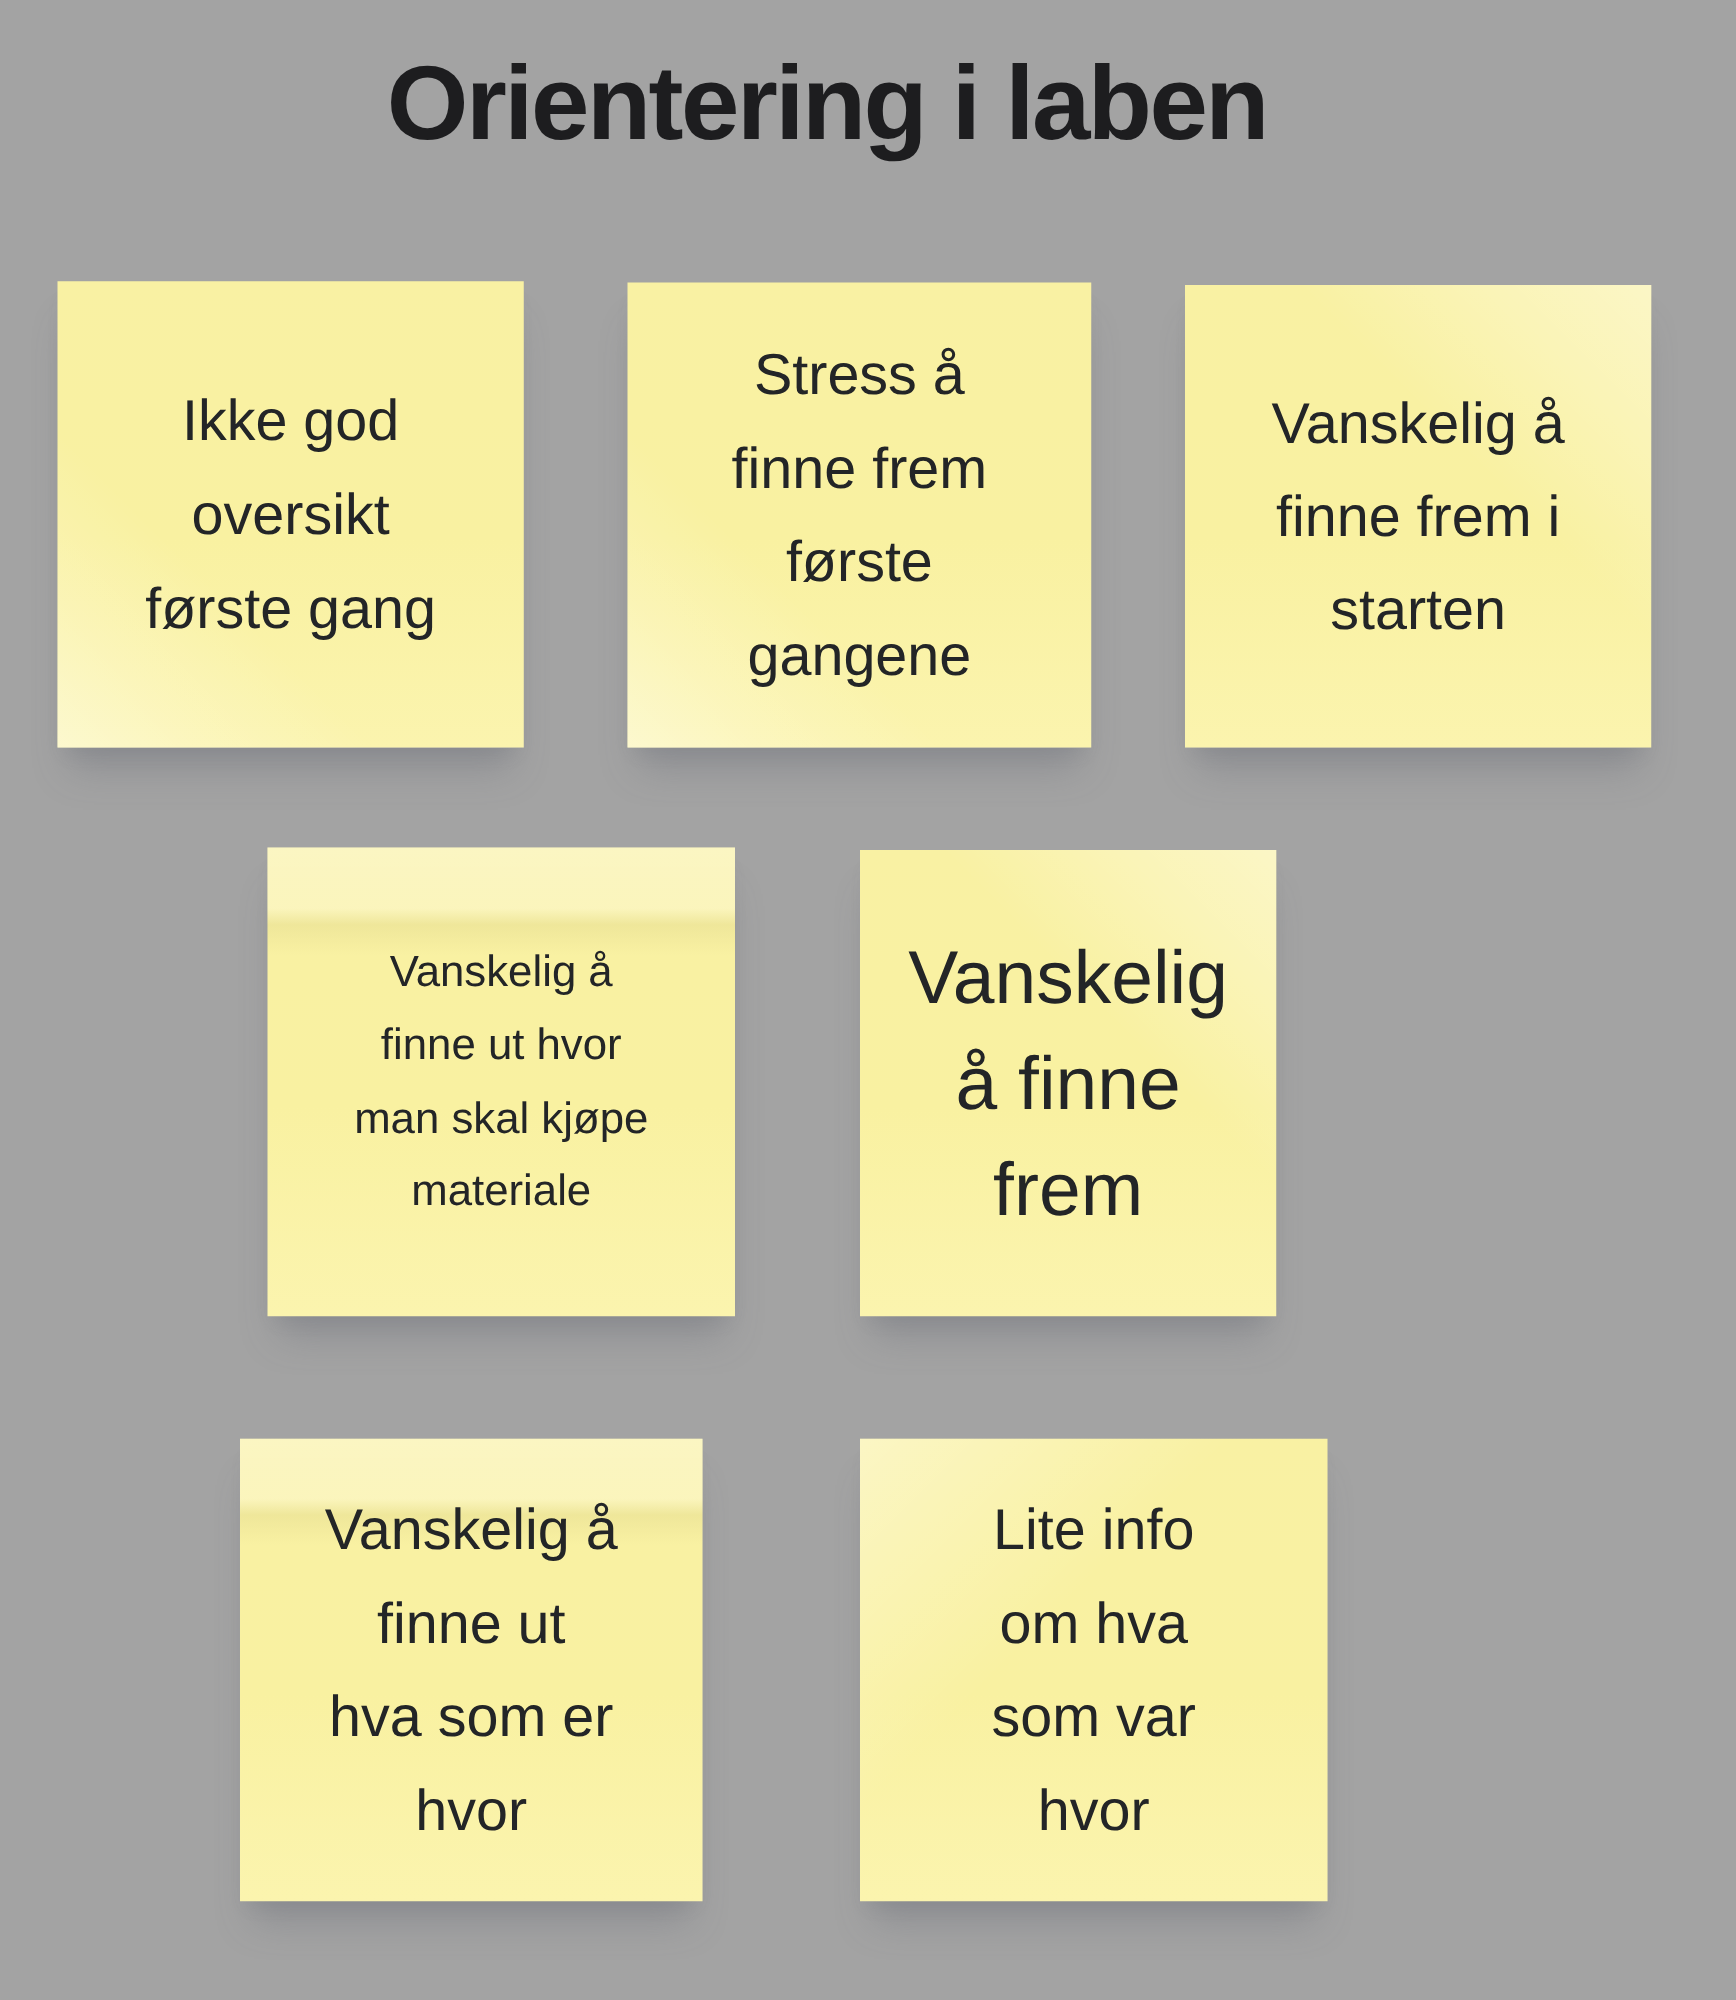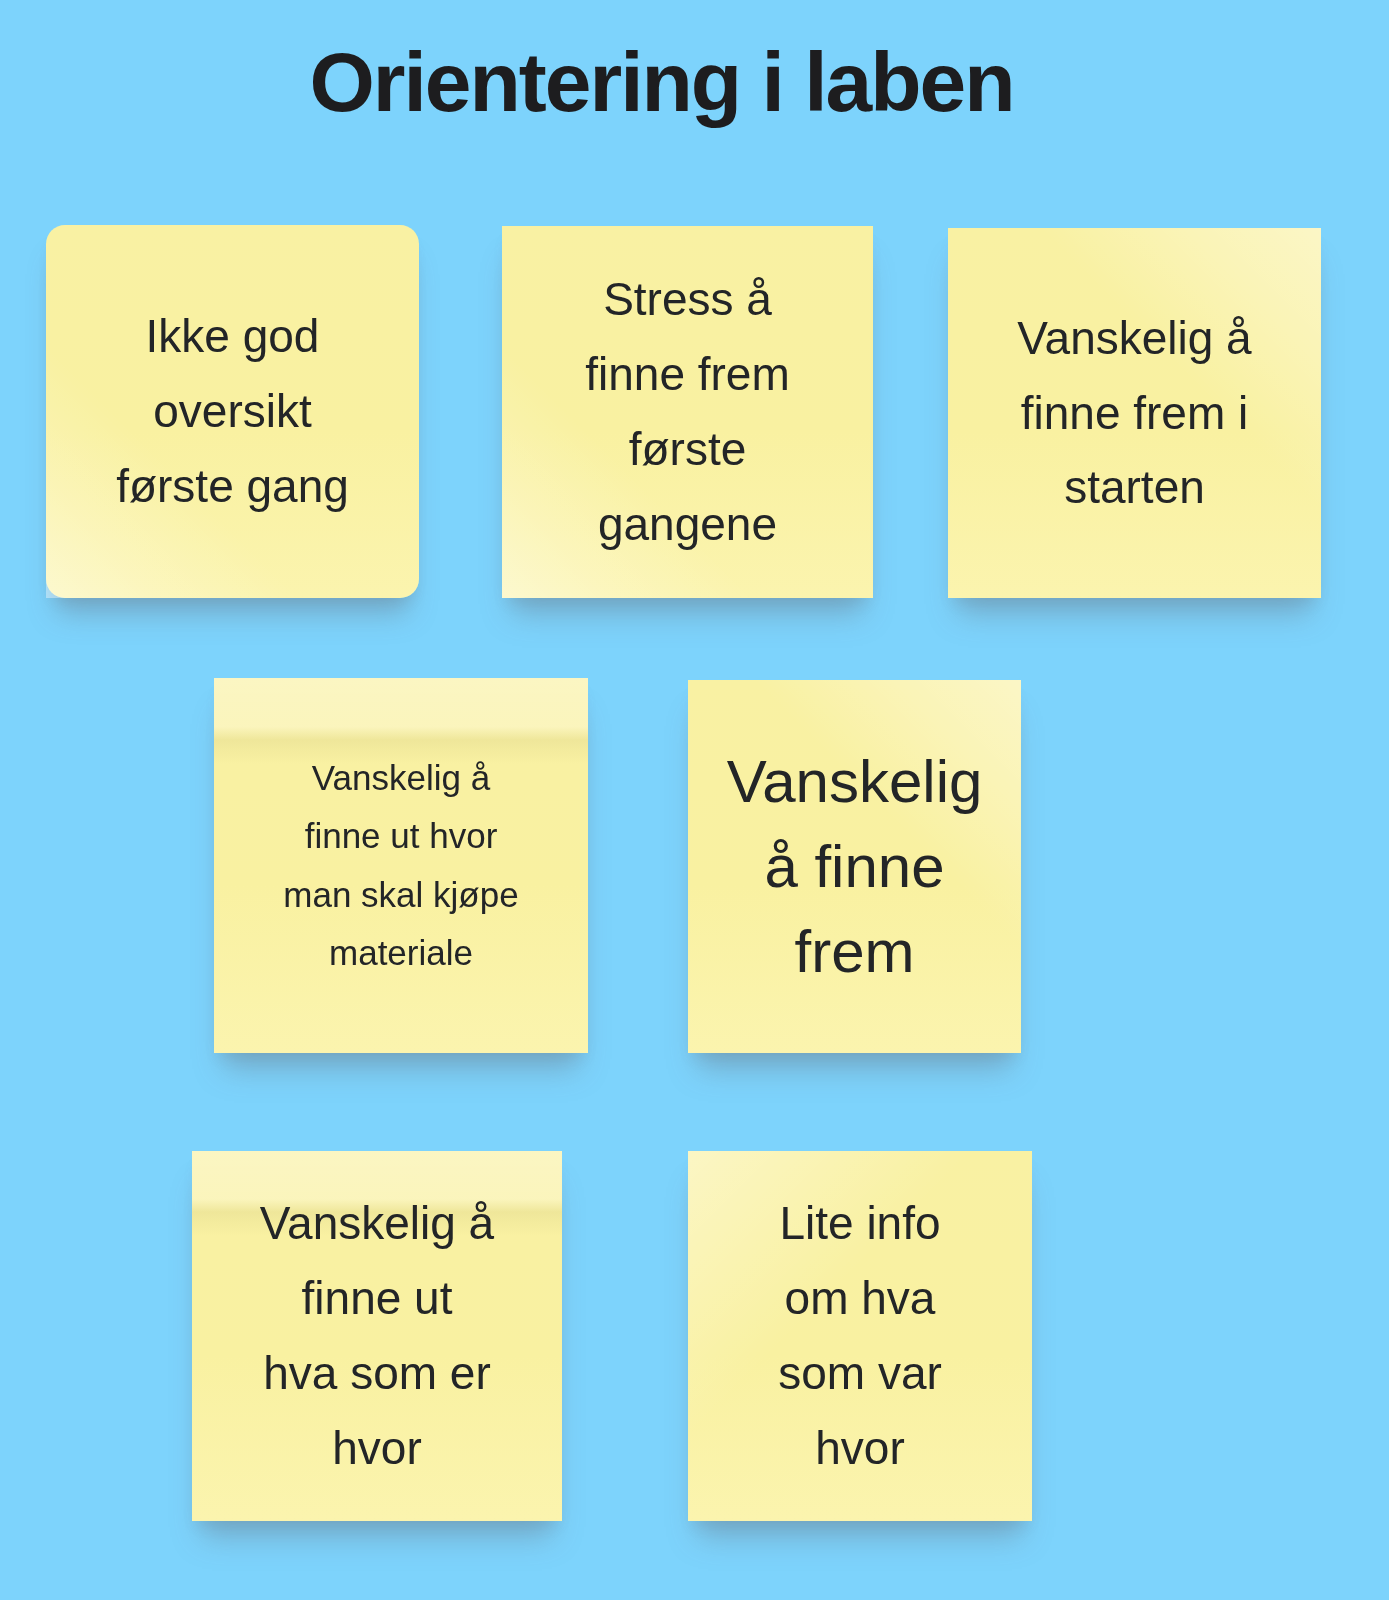--- a/index.html
+++ b/index.html
@@ -4,21 +4,21 @@
 <style>
   html, body {
     margin: 0;
     padding: 0;
     background: #ffffff;
   }
   .board {
     position: relative;
     width: 1389px;
     height: 1600px;
-    background: #7dd3fc;
+    background: #a3a3a3;
     overflow: hidden;
     font-family: "Liberation Sans", "DejaVu Sans", sans-serif;
   }
   .title {
     position: absolute;
     top: 34px;
     left: 50%;
     transform: translateX(calc(-50% - 33px));
     margin: 0;
     white-space: nowrap;
@@ -60,27 +60,27 @@
   .note-text {
     position: relative;
     white-space: pre-line;
     font-weight: 400;
   }
   .size-md { font-size: 46px; line-height: 1.63; }
   .size-sm { font-size: 35px; line-height: 1.66; }
   .size-lg { font-size: 60px; line-height: 1.42; }
 
   
-  .n1 { left: 46px;  top: 225px;  width: 373px; height: 373px; border-radius: 19px; }
+  .n1 { left: 46px;  top: 225px;  width: 373px; height: 373px; }
   .n2 { left: 502px; top: 226px;  width: 371px; height: 372px; text-align: center; }
   .n3 { left: 948px; top: 228px;  width: 373px; height: 370px; }
   .n4 { left: 214px; top: 678px;  width: 374px; height: 375px; }
   .n5 { left: 688px; top: 680px;  width: 333px; height: 373px; }
   .n6 { left: 192px; top: 1151px; width: 370px; height: 370px; }
-  .n7 { left: 688px; top: 1151px; width: 344px; height: 370px; }
+  .n7 { left: 688px; top: 1151px; width: 374px; height: 370px; }
 </style>
 </head>
 <body>
 
 <div class="board">
 
   <h1 class="title">Orientering i laben</h1>
 
   <div class="note n1 sheen-bl">
     <span class="note-text size-md">Ikke god

